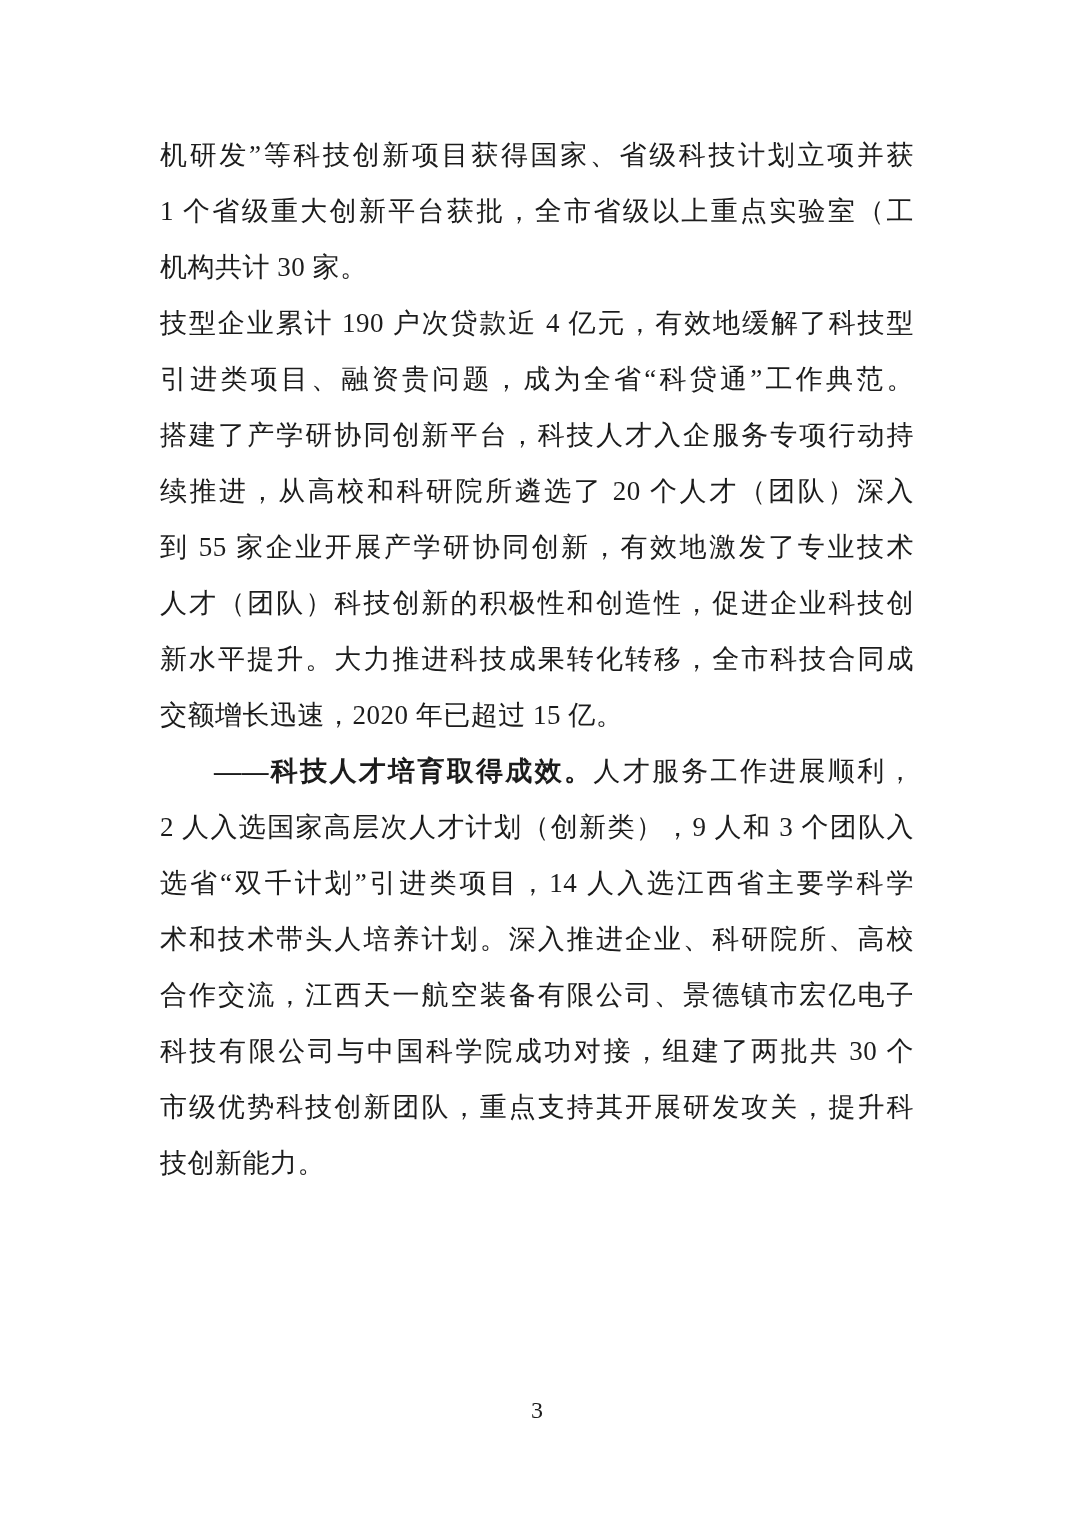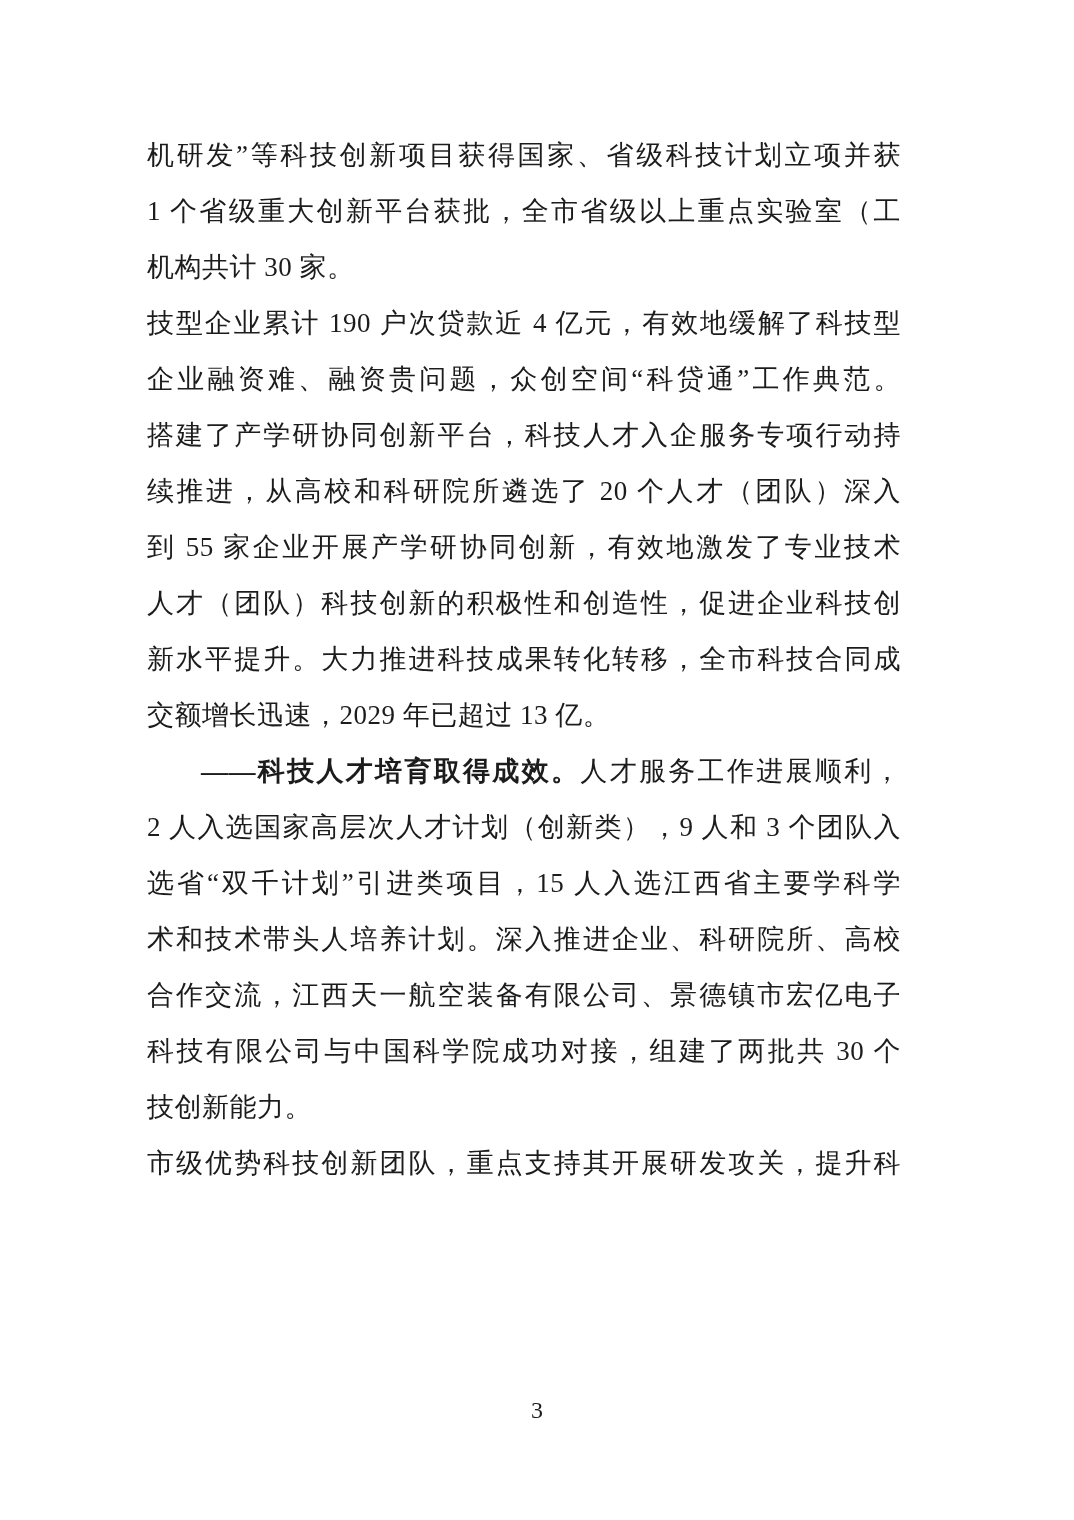--- a/index.html
+++ b/index.html
@@ -12,21 +12,21 @@
     width: 1074px;
     height: 1520px;
     background: #ffffff;
     overflow: hidden;
     font-family: "Liberation Serif", "DejaVu Serif", serif;
     color: #1c1c1c;
   }
   .text-block {
     position: absolute;
     top: 127px;
-    left: 147px;
+    left: 160px;
     width: 754px;
   }
   .doc-line {
     font-size: 27px;
     line-height: 56px;
     height: 56px;
     text-align: justify;
     text-align-last: justify;
     text-justify: inter-character;
     white-space: normal;
@@ -57,33 +57,33 @@
 <body>
 
 <div class="page">
   <div class="text-block">
 
     <div class="doc-line">机研发”等科技创新项目获得国家、省级科技计划立项并获</div>
     <div class="doc-line">1 个省级重大创新平台获批，全市省级以上重点实验室（工</div>
     <div class="doc-line para-end">机构共计 30 家。</div>
 
     <div class="doc-line">技型企业累计 190 户次贷款近 4 亿元，有效地缓解了科技型</div>
-    <div class="doc-line">企业融资难、融资贵问题，众创空间“科贷通”工作典范。</div>
+    <div class="doc-line">引进类项目、融资贵问题，成为全省“科贷通”工作典范。</div>
     <div class="doc-line">搭建了产学研协同创新平台，科技人才入企服务专项行动持</div>
     <div class="doc-line">续推进，从高校和科研院所遴选了 20 个人才（团队）深入</div>
     <div class="doc-line">到 55 家企业开展产学研协同创新，有效地激发了专业技术</div>
     <div class="doc-line">人才（团队）科技创新的积极性和创造性，促进企业科技创</div>
     <div class="doc-line">新水平提升。大力推进科技成果转化转移，全市科技合同成</div>
-    <div class="doc-line para-end">交额增长迅速，2029 年已超过 13 亿。</div>
+    <div class="doc-line para-end">交额增长迅速，2020 年已超过 15 亿。</div>
 
     <div class="doc-line para-start"><span class="lead-bold">——科技人才培育取得成效。</span><span>人才服务工作进展顺利，</span></div>
     <div class="doc-line">2 人入选国家高层次人才计划（创新类），9 人和 3 个团队入</div>
-    <div class="doc-line">选省“双千计划”引进类项目，15 人入选江西省主要学科学</div>
+    <div class="doc-line">选省“双千计划”引进类项目，14 人入选江西省主要学科学</div>
     <div class="doc-line">术和技术带头人培养计划。深入推进企业、科研院所、高校</div>
     <div class="doc-line">合作交流，江西天一航空装备有限公司、景德镇市宏亿电子</div>
     <div class="doc-line">科技有限公司与中国科学院成功对接，组建了两批共 30 个</div>
+    <div class="doc-line">市级优势科技创新团队，重点支持其开展研发攻关，提升科</div>
     <div class="doc-line para-end">技创新能力。</div>
-    <div class="doc-line">市级优势科技创新团队，重点支持其开展研发攻关，提升科</div>
 
   </div>
 
   <div class="page-number">3</div>
 </div>
 
 </body></html>

